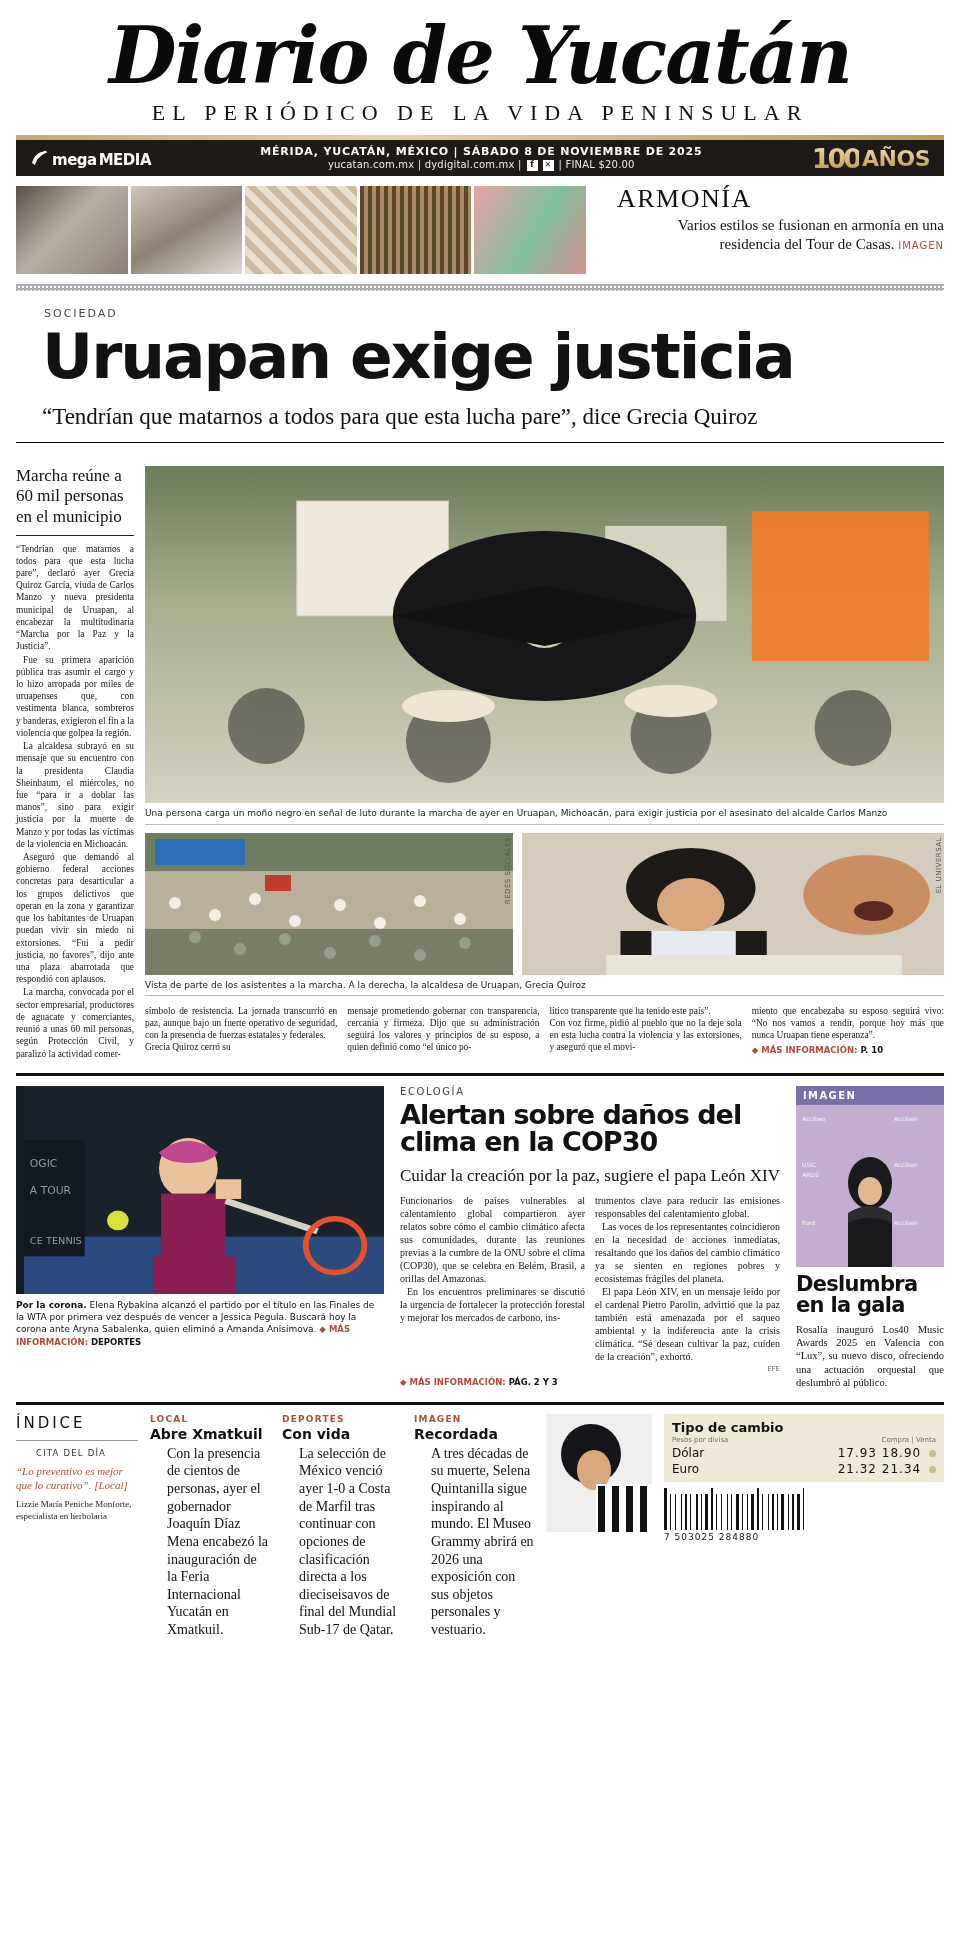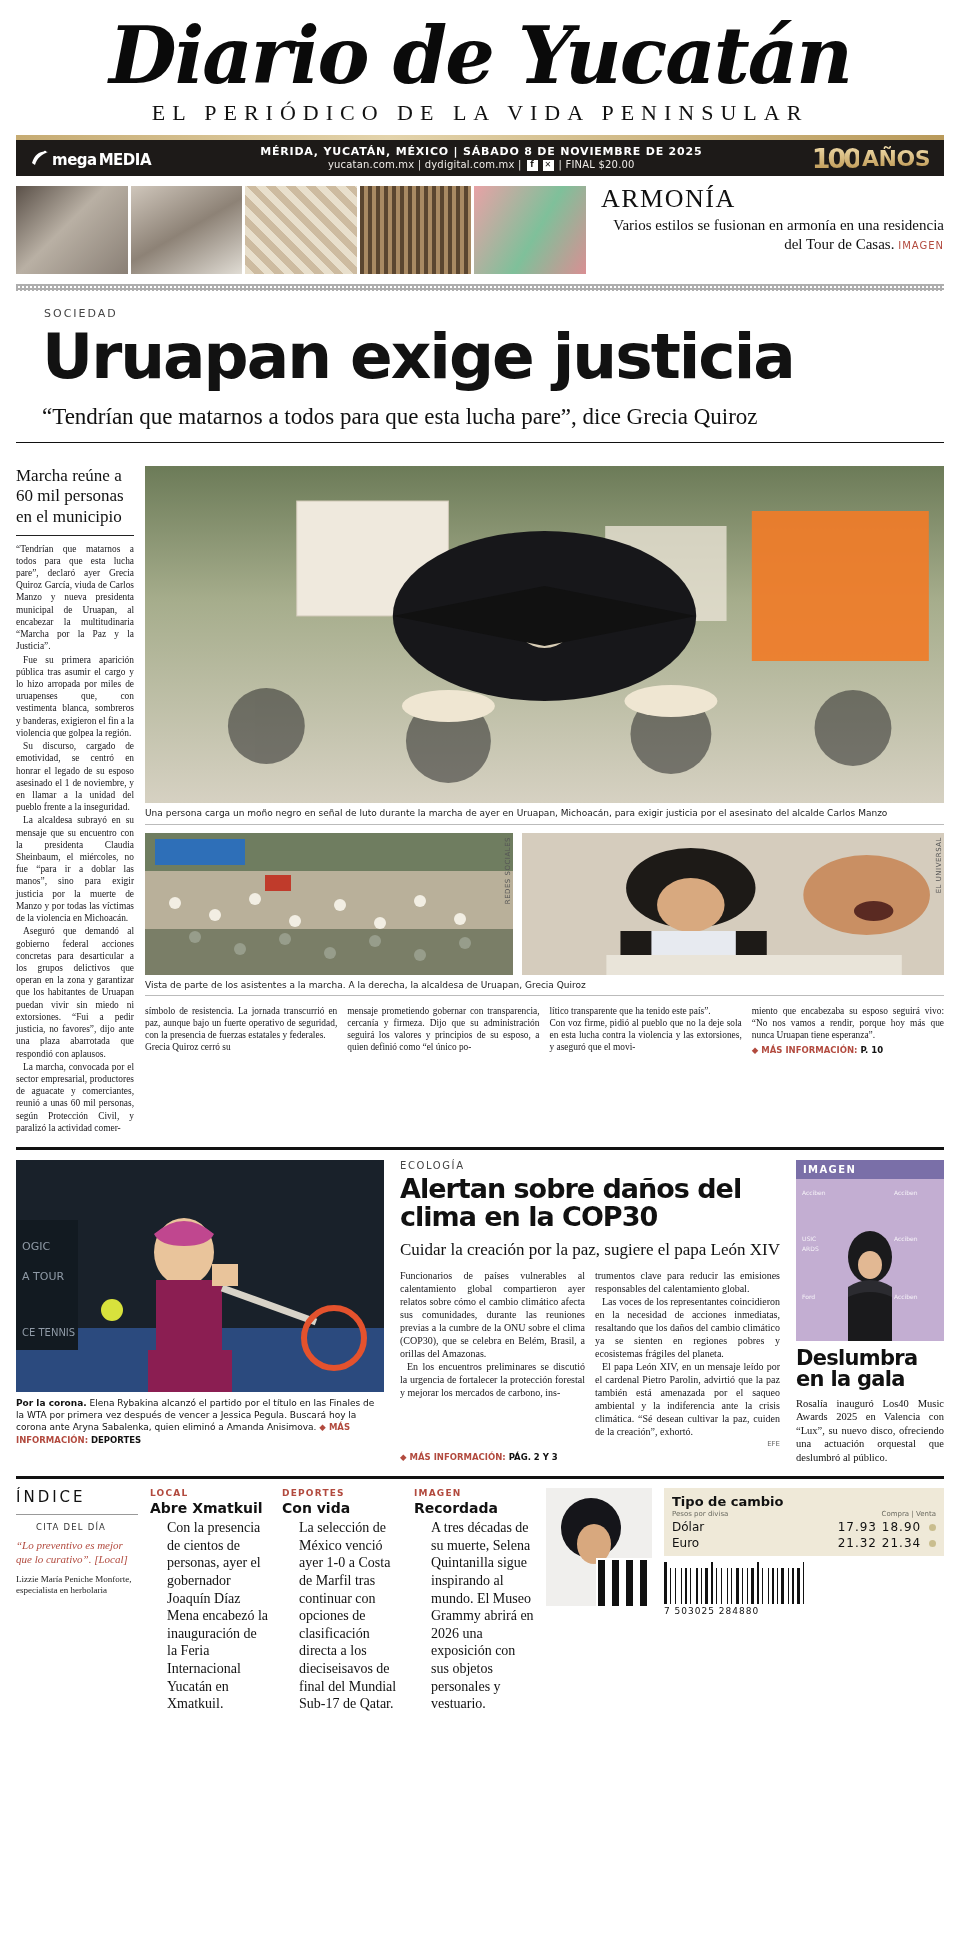--- a/index.html
+++ b/index.html
@@ -87,21 +87,21 @@
     font-family:"DejaVu Sans", sans-serif; font-weight:700; font-size:22px;
     letter-spacing:-.5px;
     background: linear-gradient(to bottom,#f3e0b0,#b8914a);
     -webkit-background-clip: text; background-clip: text; color: transparent;
   }
 
   
   .topstrip { display:flex; gap:0; margin-top:10px; height: 88px; }
   .strip-imgs { display:flex; flex: 0 0 570px; gap: 3px; }
   .strip-imgs .ph { flex:1; }
-  .armonia { flex:1; padding-left: 15px; }
+  .armonia { flex:1; padding-left: 31px; }
   .armonia h2 {
     font-family:"Liberation Serif", serif; font-weight:400; font-size:26px;
     letter-spacing:1.5px; line-height:1;
   }
   .armonia p {
     font-family:"Liberation Serif", serif; font-size:15px; line-height:1.24;
     margin-top: 4px;
     text-align: right;
   }
   .tag-imagen { font-family:"DejaVu Sans",sans-serif; font-size:10px; letter-spacing:1px; color:#b24a3e; }
@@ -170,21 +170,21 @@
     font-family:"DejaVu Sans",sans-serif; font-size:8.5px; font-weight:700;
     color:#b24a3e; margin-top:4px;
   }
   .more b { color:#111; font-weight:700; }
 
   .heavy-rule { border-top:3px solid #111; margin-top:12px; }
 
   
   .lower { display:flex; gap:12px; margin-top:10px; }
   .low-left { flex:0 0 368px; }
-  .ph-tennis { width:100%; height:232px; position:relative; overflow:hidden; }
+  .ph-tennis { width:100%; height:208px; position:relative; overflow:hidden;padding-left:8px; }
   .tcap {
     font-family:"DejaVu Sans",sans-serif; font-size:9px; line-height:1.35;
     margin-top:5px;
   }
   .tcap b { font-weight:700; }
   .low-mid { flex:1; padding:0 4px; }
   .eco-kicker { font-family:"DejaVu Sans",sans-serif; font-size:10px; letter-spacing:1.6px; color:#444; }
   .eco-head {
     font-family:"DejaVu Sans",sans-serif; font-weight:700; font-size:27px;
     line-height:1.02; letter-spacing:-1px; margin-top:4px;
@@ -303,21 +303,20 @@
   <div class="thin-rule"></div>
 
   <div class="story">
 
     <div class="col-left">
       <div class="subhead">Marcha reúne a 60 mil personas en el municipio</div>
       <div class="hr-dark"></div>
       <div class="bodytext">
         <p class="first">“Tendrían que matarnos a todos para que esta lucha pare”, declaró ayer Grecia Quiroz García, viuda de Carlos Manzo y nueva presidenta municipal de Uruapan, al encabezar la multitudinaria “Marcha por la Paz y la Justicia”.</p>
         <p>Fue su primera aparición pública tras asumir el cargo y lo hizo arropada por miles de uruapenses que, con vestimenta blanca, sombreros y banderas, exigieron el fin a la violencia que golpea la región.</p>
-        <p>Su discurso, cargado de emotividad, se centró en honrar el legado de su esposo asesinado el 1 de noviembre, y en llamar a la unidad del pueblo frente a la inseguridad.</p>
         <p>La alcaldesa subrayó en su mensaje que su encuentro con la presidenta Claudia Sheinbaum, el miércoles, no fue “para ir a doblar las manos”, sino para exigir justicia por la muerte de Manzo y por todas las víctimas de la violencia en Michoacán.</p>
         <p>Aseguró que demandó al gobierno federal acciones concretas para desarticular a los grupos delictivos que operan en la zona y garantizar que los habitantes de Uruapan puedan vivir sin miedo ni extorsiones. “Fui a pedir justicia, no favores”, dijo ante una plaza abarrotada que respondió con aplausos.</p>
         <p>La marcha, convocada por el sector empresarial, productores de aguacate y comerciantes, reunió a unas 60 mil personas, según Protección Civil, y paralizó la actividad comer-</p>
       </div>
     </div>
 
     <div class="col-main">
 
       <div class="photo-main" style="background:linear-gradient(180deg,#6f7f5e 0%,#9aa583 28%,#c9c3b0 55%,#d8d3c4 100%)">
         <svg class="pimg" viewBox="0 0 790 337" preserveAspectRatio="none" aria-hidden="true">

